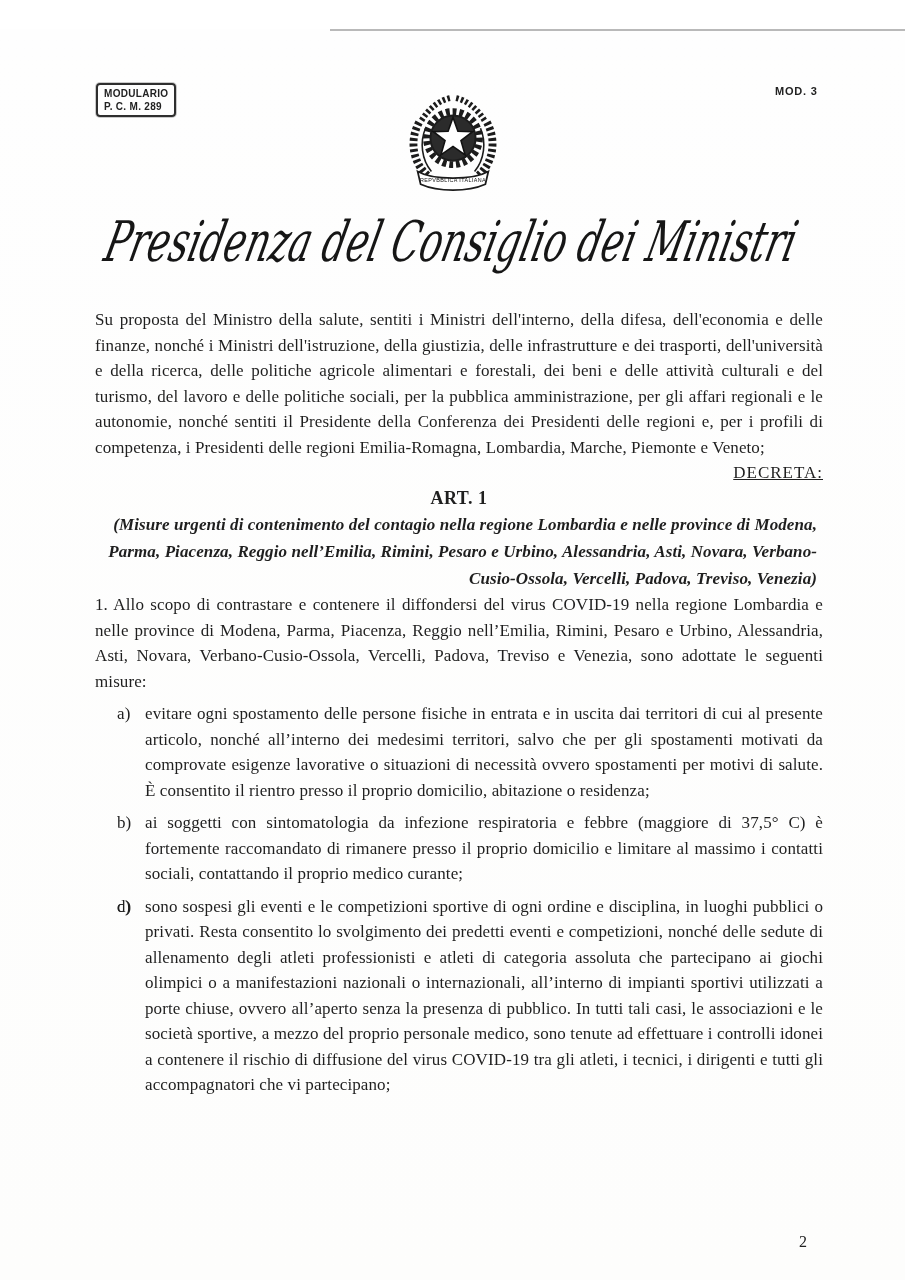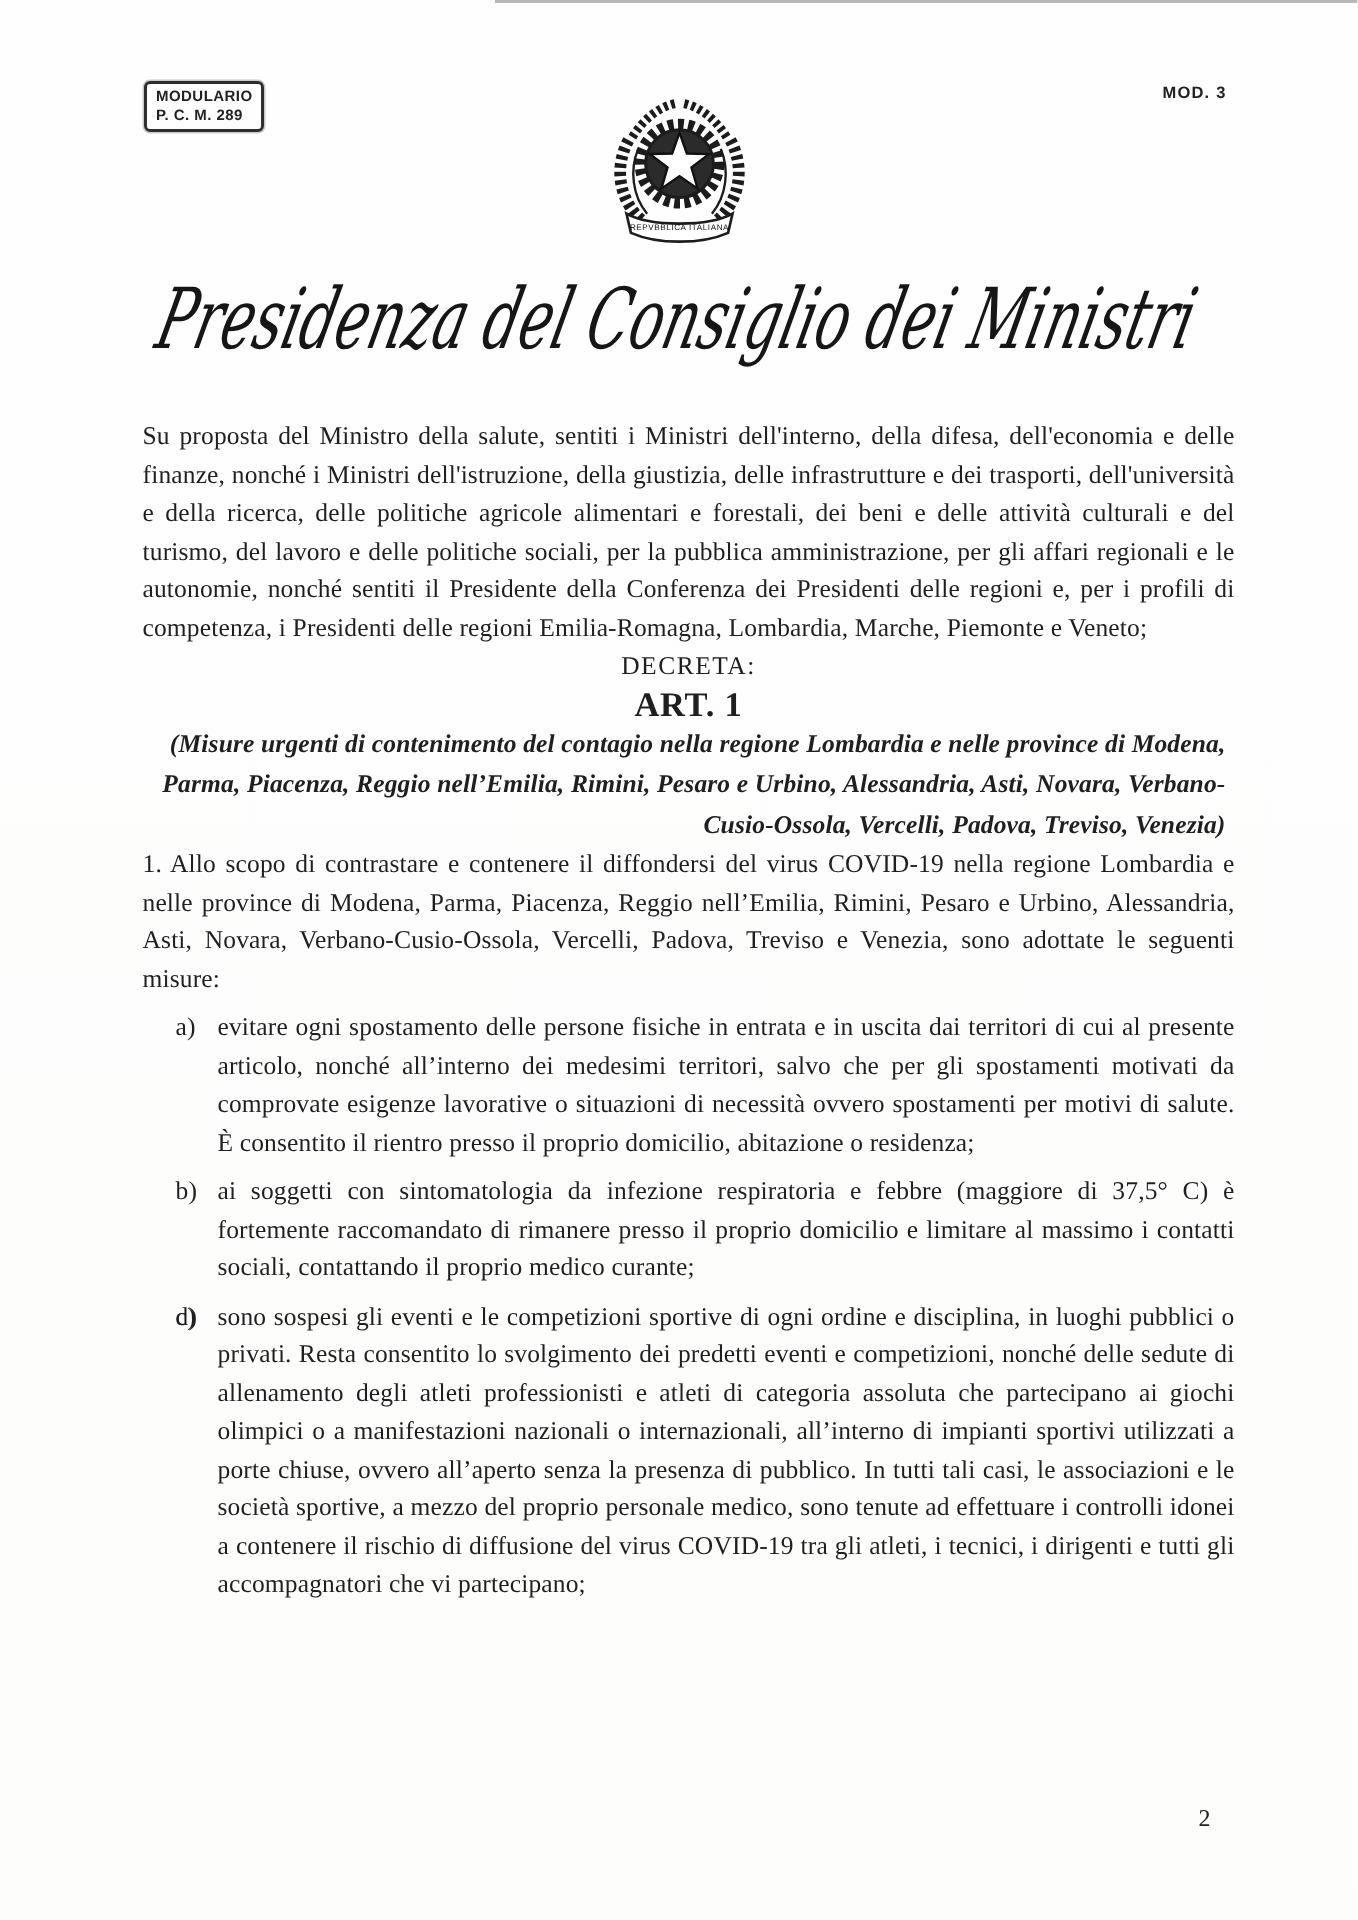--- a/index.html
+++ b/index.html
@@ -7,20 +7,21 @@
     width:905px;height:1280px;
     background:#ffffff;
     font-family:"Liberation Serif", serif;
     color:#1f1f1f;
     position:relative;
     overflow:hidden;
   }
   .page{
     position:absolute;inset:0;
     background:linear-gradient(180deg,#fefefe 0%,#fdfdfc 100%);
+    margin-top:29px;
   }
   .scan-edge{
     position:absolute;top:0;left:330px;right:0;height:2px;
     background:#3a3a3a;opacity:.35;
   }
   
   .stamp{
     position:absolute;left:96px;top:54px;
     border:2px solid #2e2e2e;border-radius:4px;
     box-shadow:0 0 0 1px rgba(46,46,46,.25);
@@ -51,22 +52,22 @@
     font-style:italic;font-weight:normal;
     fill:#161616;
   }
   
   .content{
     position:absolute;top:278px;left:95px;width:728px;
     font-size:17px;line-height:25.5px;
     text-align:justify;letter-spacing:.1px;
   }
   .content p{margin:0;}
-  .decreta{margin-top:18px;text-align:center;letter-spacing:1px;}
-  .art{margin-top:18px;text-align:center;font-weight:bold;font-size:23px;letter-spacing:.5px;}
+  .decreta{margin-top:18px;text-align:right;letter-spacing:1px;text-decoration:underline;}
+  .art{margin-top:18px;text-align:center;font-weight:bold;font-size:18px;letter-spacing:.5px;}
   .subtitle{
     margin-top:7px;text-align:right;
     font-weight:bold;font-style:italic;
     line-height:27px;padding:0 6px;
   }
   .comma{margin-top:7px;}
   ol.measures{margin:7px 0 0 0;padding:0;list-style:none;}
   ol.measures li{
     position:relative;padding-left:50px;margin-bottom:7px;
   }

